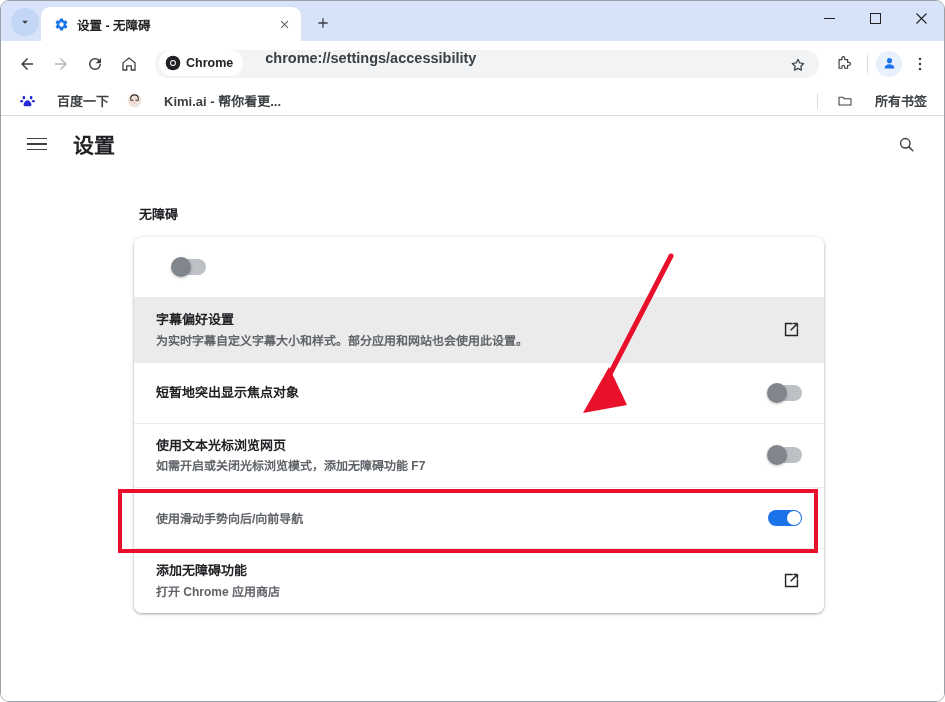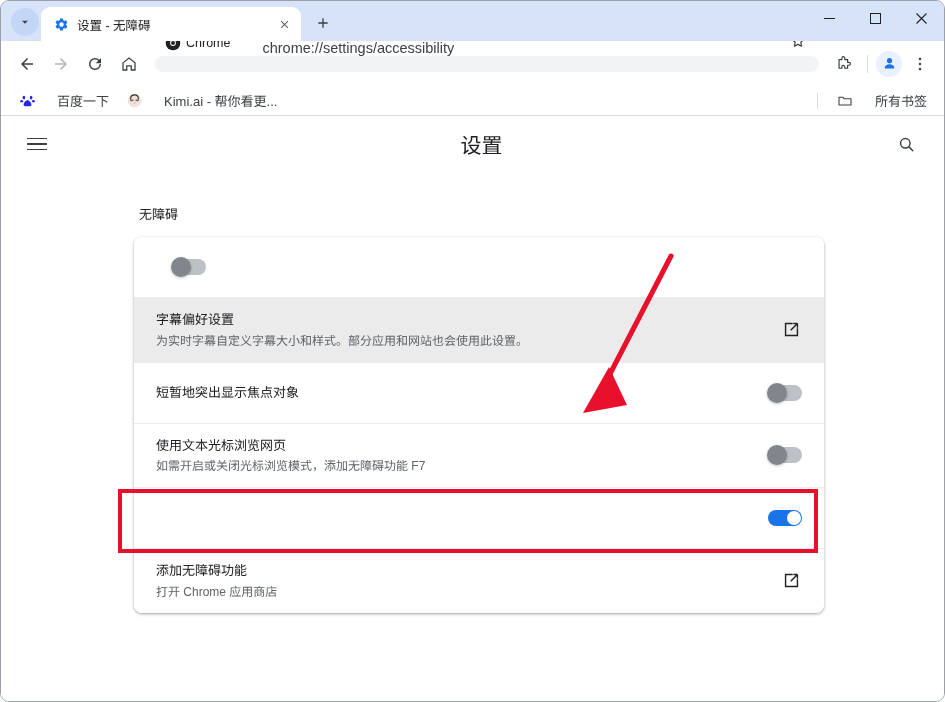--- a/index.html
+++ b/index.html
@@ -15,20 +15,21 @@
 
   
   .window {
     position: relative;
     width: 945px;
     height: 702px;
     background: #ffffff;
     border: 1px solid #9aa0a6;
     border-radius: 9px;
     overflow: hidden;
+    font-weight: bold;
   }
 
   
   .tabstrip {
     position: relative;
     height: 40px;
     background: #d6e3f8;
     display: flex;
     align-items: flex-end;
     padding-left: 6px;
@@ -105,25 +106,25 @@
     width: 32px; height: 32px;
     display: flex; align-items: center; justify-content: center;
     border-radius: 50%;
     cursor: pointer;
     flex: 0 0 32px;
   }
   .tb-btn.disabled { opacity: .38; cursor: default; }
 
   .omnibox {
     flex: 1 1 auto;
-    height: 16px;
+    height: 28px;
     background: #f1f3f4;
     border-radius: 16px;
     display: flex;
-    align-items: flex-end;
+    align-items: flex-start;
     margin: 0 6px 0 8px;
     padding: 0 4px 16px 4px;
     min-width: 0;
   }
   .chrome-chip {
     display: flex;
     align-items: center;
     gap: 5px;
     background: #ffffff;
     border-radius: 14px;
@@ -203,21 +204,20 @@
     height: 585px;
     background: #ffffff;
     overflow: hidden;
   }
 
   .settings-header {
     display: flex;
     align-items: center;
     height: 56px;
     padding: 0 22px 0 26px;
-    text-align: center;
   }
   .hamburger {
     width: 24px; height: 24px;
     display: flex; flex-direction: column; justify-content: center; gap: 4px;
     cursor: pointer;
     flex: 0 0 24px;
   }
   .hamburger span { display:block; width: 20px; height: 1.6px; background: #3c4043; }
   .settings-title {
     font-size: 21px;
@@ -526,20 +526,21 @@
         </div>
         <div class="row-control">
           <div class="toggle">
             <div class="knob"></div>
           </div>
         </div>
       </div>
 
       <div class="row">
         <div class="row-text">
+          <div class="row-sub">使用滑动手势向后/向前导航</div>
         </div>
         <div class="row-control">
           <div class="toggle on-solid">
             <div class="knob"></div>
           </div>
         </div>
       </div>
 
       <div class="row">
         <div class="row-text">

